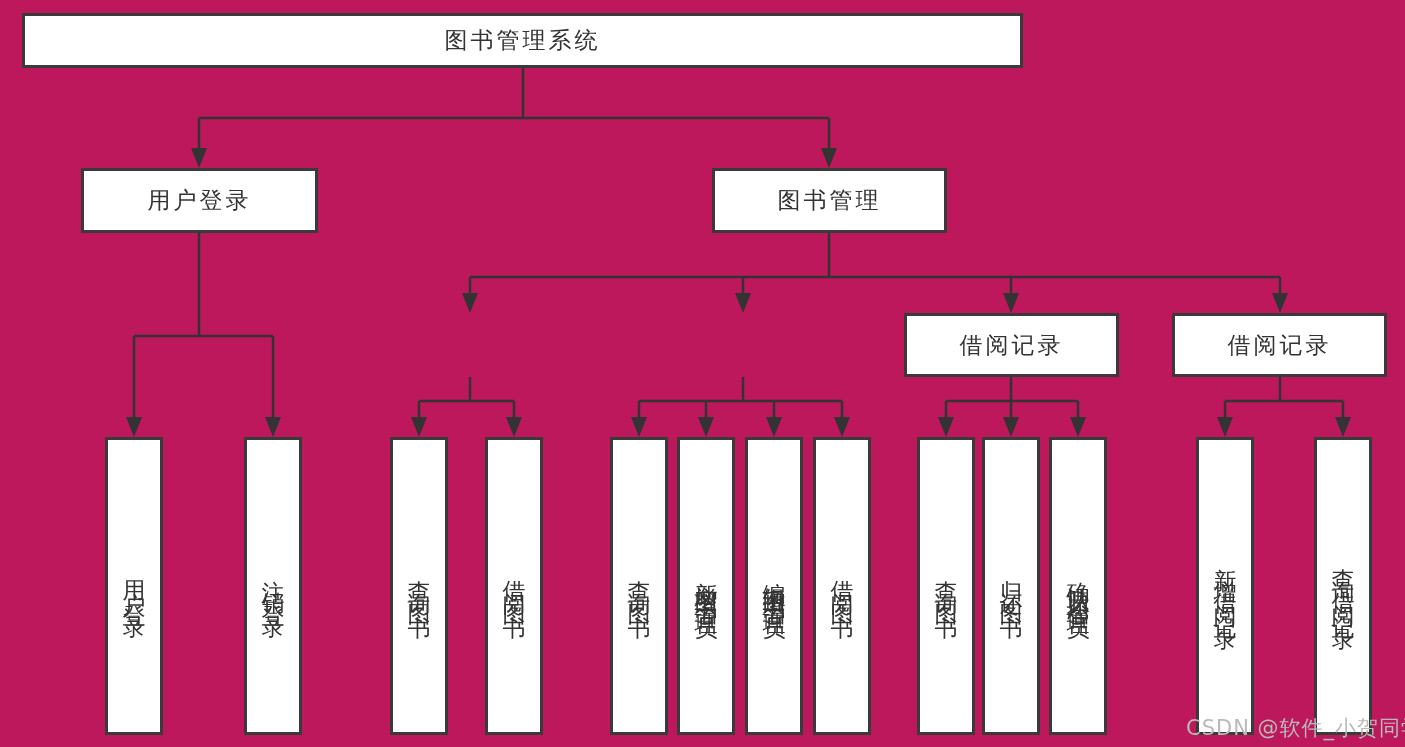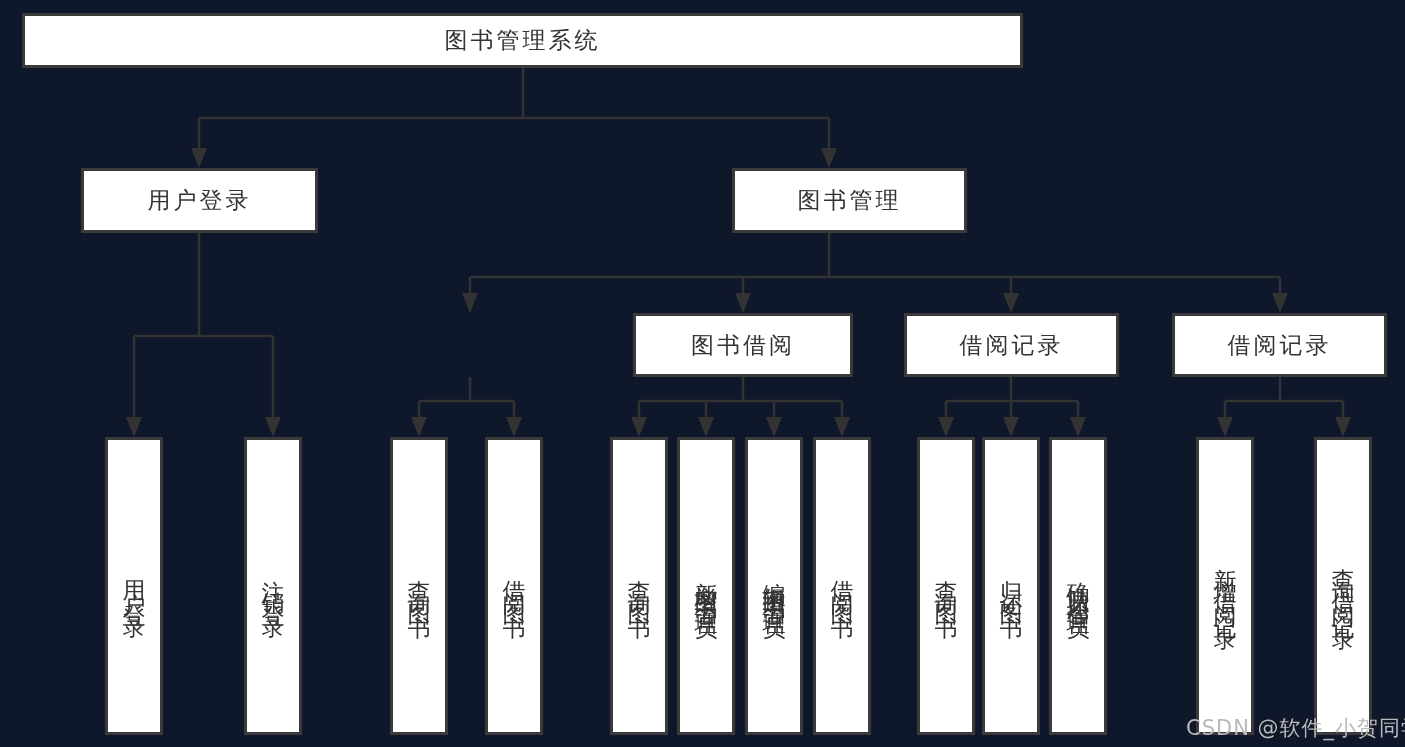--- a/index.html
+++ b/index.html
@@ -1,19 +1,19 @@
 <!DOCTYPE html>
 <html><head>
 <meta charset="utf-8">
 <style>
   html,body{margin:0;padding:0;background:#ffffff;}
   #canvas{
     position:relative;
     width:1405px;height:747px;
-    background:#0f172a;
+    background:#be185d;
     font-family:"DejaVu Sans","Liberation Sans",sans-serif;
     overflow:hidden;
   }
   #lines{position:absolute;left:0;top:0;}
   .node{
     position:absolute;
     box-sizing:border-box;
     background:#ffffff;
     border:3px solid #3a3a3a;
     color:#333333;
@@ -114,23 +114,22 @@
       <polygon points="1003,417 1019,417 1011,437"></polygon>
       <polygon points="1070,417 1086,417 1078,437"></polygon>
       <polygon points="1217,417 1233,417 1225,437"></polygon>
       <polygon points="1335,417 1351,417 1343,437"></polygon>
     </g>
   </svg>
 
   <div class="node h-node" style="left:22px;top:13px;width:1001px;height:55px;">图书管理系统</div>
 
   <div class="node h-node" style="left:81px;top:168px;width:237px;height:65px;">用户登录</div>
-  <div class="node h-node" style="left:712px;top:168px;width:235px;height:65px;margin-left:20px;">图书管理</div>
+  <div class="node h-node" style="left:712px;top:168px;width:235px;height:65px;">图书管理</div>
 
-  <div class="node h-node" style="left:633px;top:313px;width:220px;height:64px;">图书借阅</div>
   <div class="node h-node" style="left:904px;top:313px;width:215px;height:64px;">借阅记录</div>
   <div class="node h-node" style="left:1172px;top:313px;width:215px;height:64px;">借阅记录</div>
 
   <div class="node v-node" style="left:105px;top:437px;width:58px;height:298px;">用户登录</div>
   <div class="node v-node" style="left:244px;top:437px;width:58px;height:298px;">注销登录</div>
 
   <div class="node v-node" style="left:390px;top:437px;width:58px;height:298px;">查询图书</div>
   <div class="node v-node" style="left:485px;top:437px;width:58px;height:298px;">借阅图书</div>
 
   <div class="node v-node" style="left:610px;top:437px;width:58px;height:298px;">查询图书</div>

